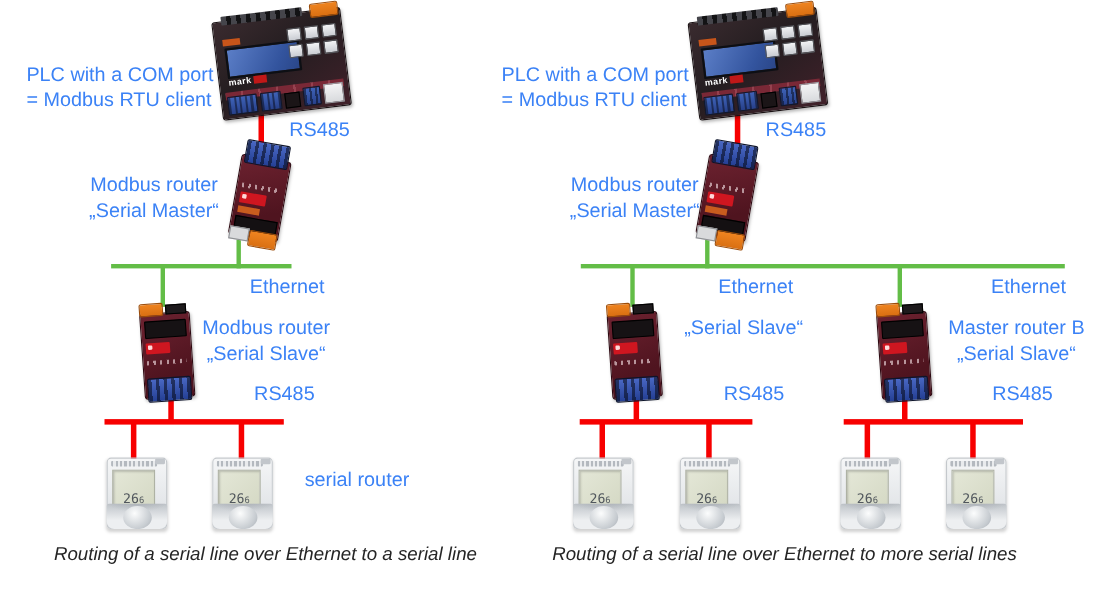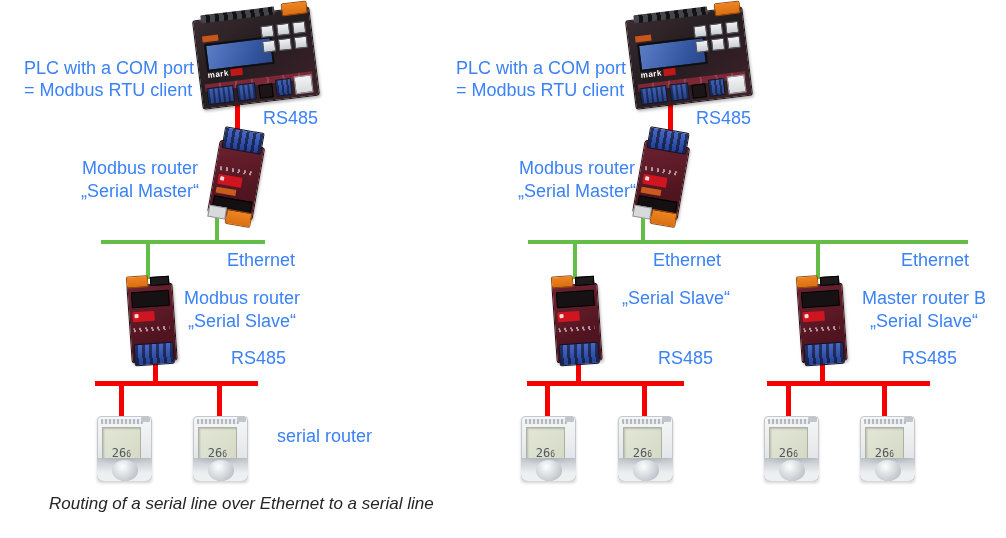--- a/index.html
+++ b/index.html
@@ -350,14 +350,15 @@
   <div class="label" style="left:901px;top:249px;">Ethernet</div>
   <div class="label center" style="left:596px;top:287px;width:160px;">
     <div>„Serial Slave“</div>
   </div>
   <div class="label" style="left:658px;top:347px;">RS485</div>
   <div class="label center" style="left:844px;top:287px;width:160px;">
     <div>Master router B</div>
     <div>„Serial Slave“</div>
   </div>
   <div class="label" style="left:902px;top:347px;">RS485</div>
+  <div class="caption" style="left:502px;top:494px;">Routing of a serial line over Ethernet to more serial lines</div>
 
 </div>
 
 </body></html>

